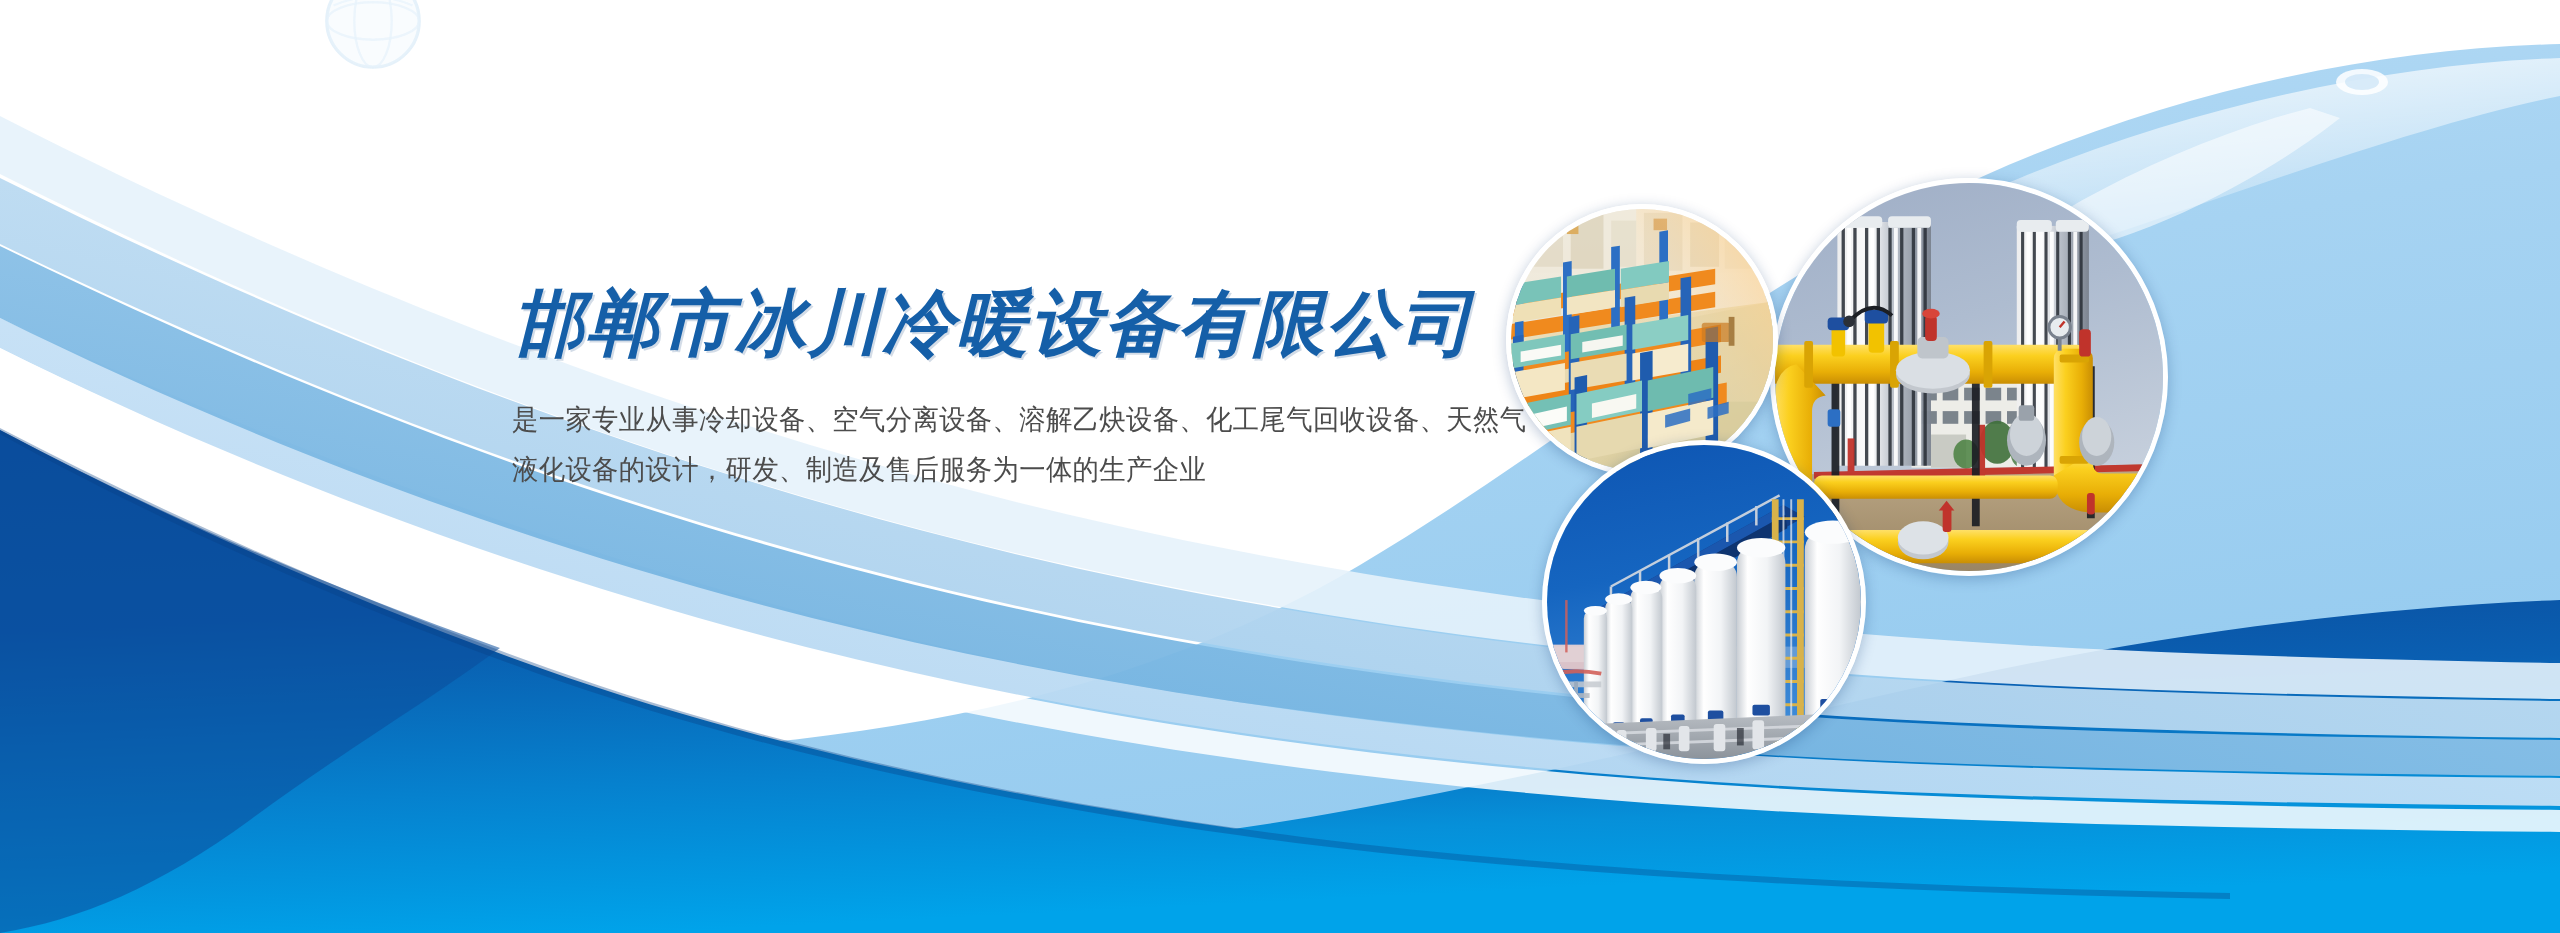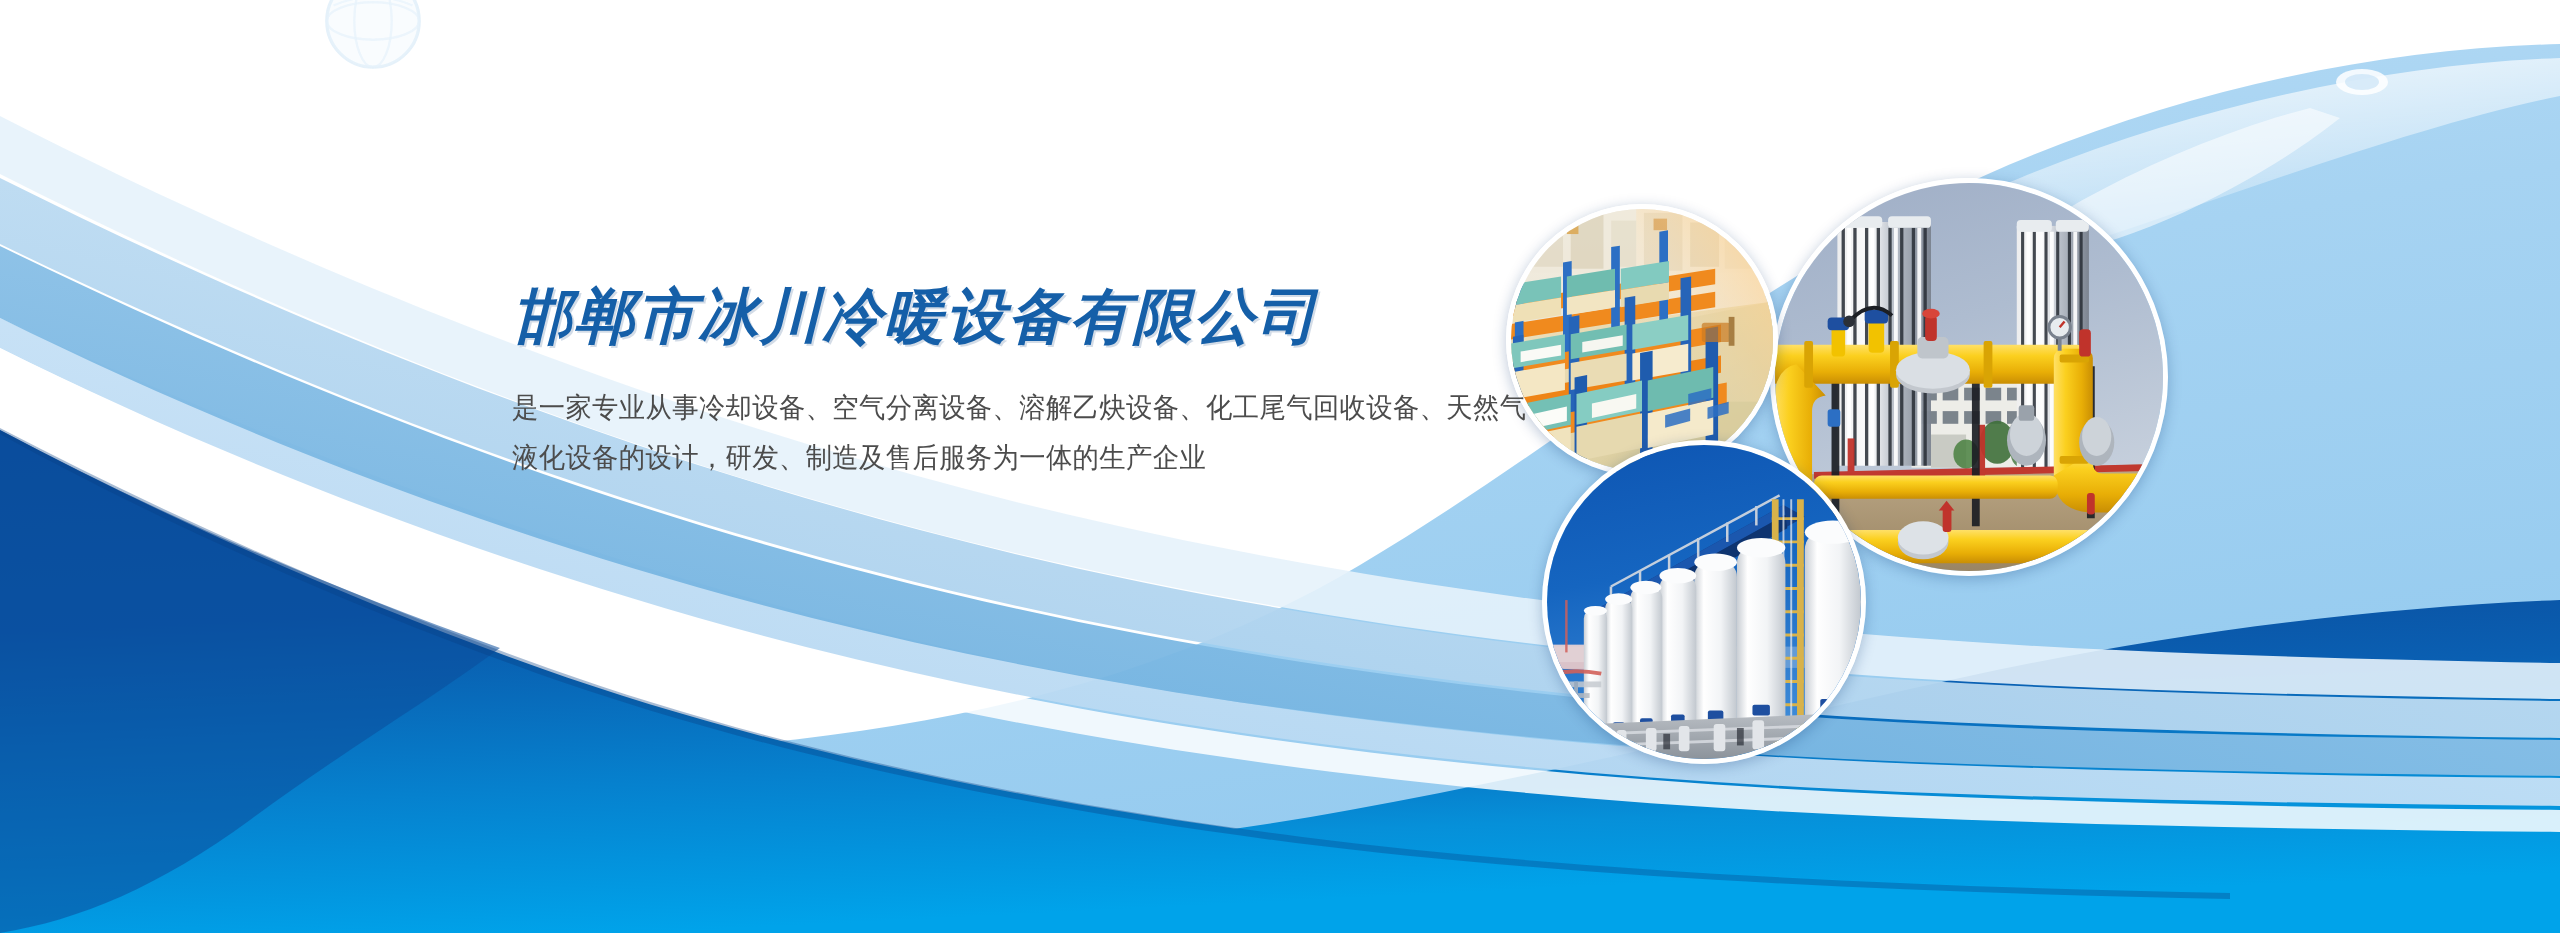--- a/index.html
+++ b/index.html
@@ -15,21 +15,21 @@
   #bg-svg{position:absolute;inset:0;width:2560px;height:933px;display:block;}
 
   
   #text-block{
     position:absolute;left:512px;top:286px;width:1020px;
     z-index:40;
   }
   #company-title{
     font-family:"Liberation Serif","DejaVu Serif",serif;
     font-weight:700;font-style:italic;
-    font-size:60px;line-height:1.06;
+    font-size:72px;line-height:1.06;
     letter-spacing:2px;
     color:#155FA8;
     white-space:nowrap;
     margin:0 0 44px 0;
     text-shadow:2px 2px 0 rgba(10,60,120,0.18);
   }
   .subtitle-line{
     font-family:"Liberation Sans","DejaVu Sans",sans-serif;
     font-size:28px;line-height:1.0;
     color:#4C4C4C;

